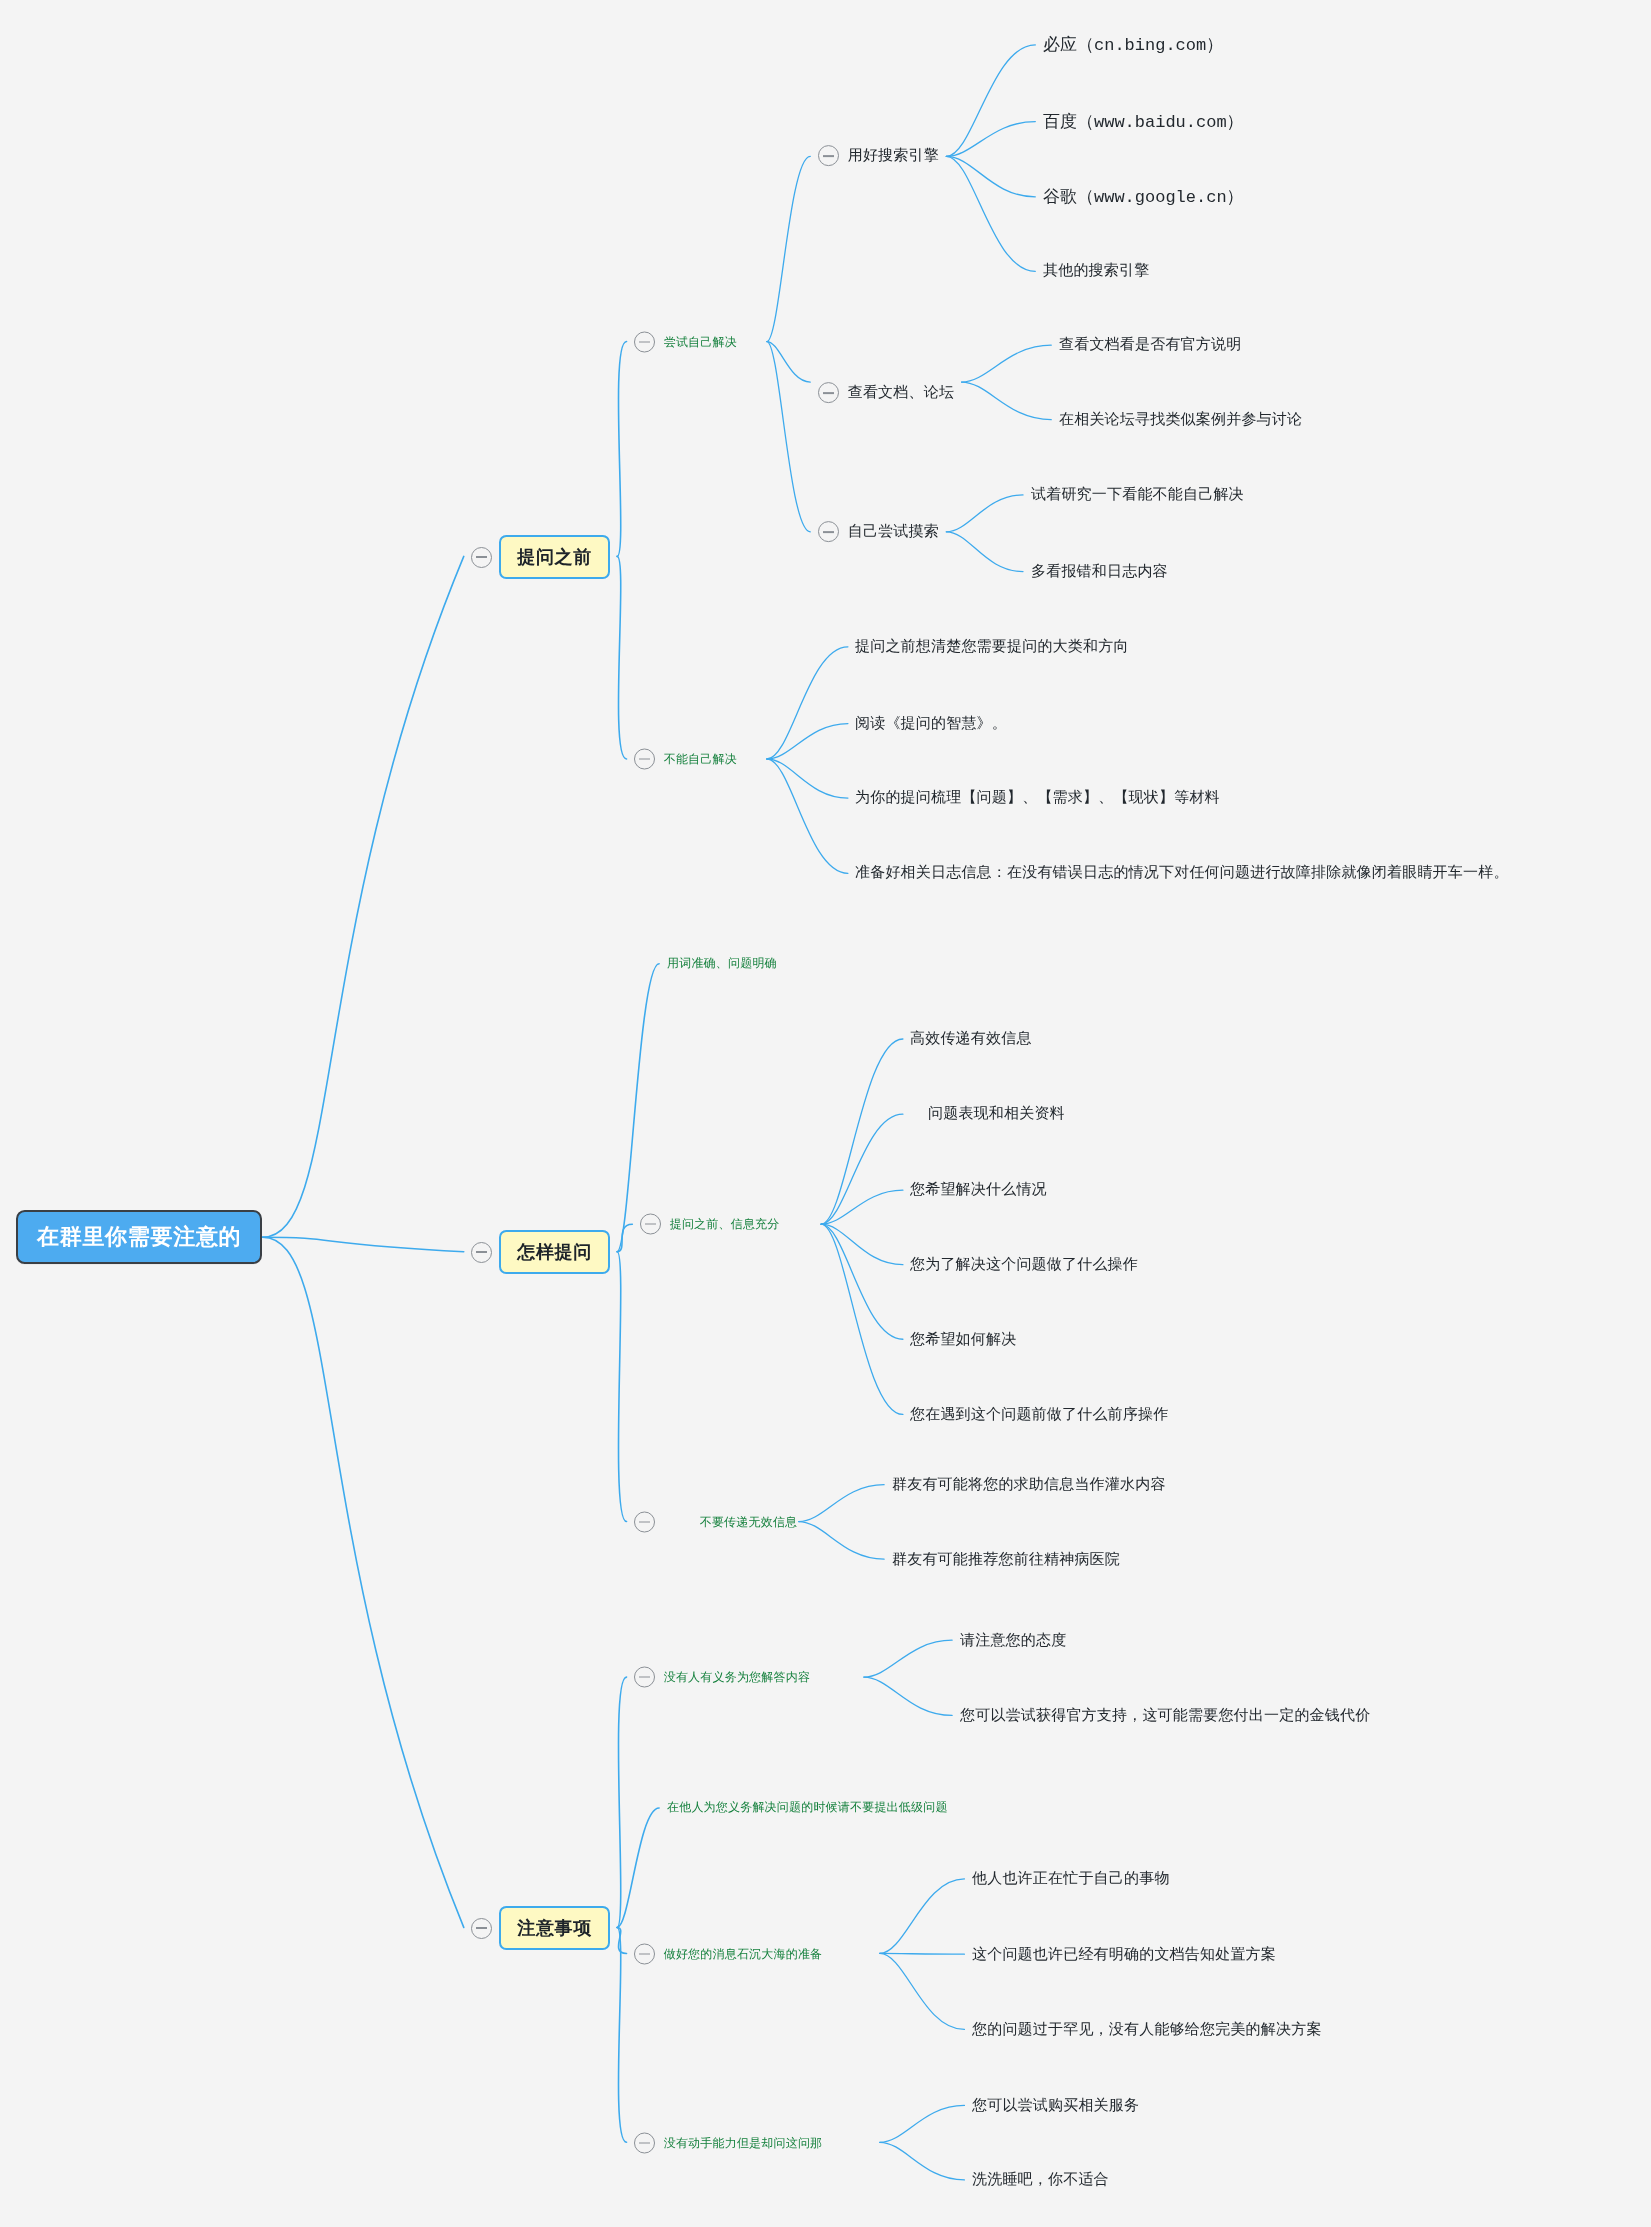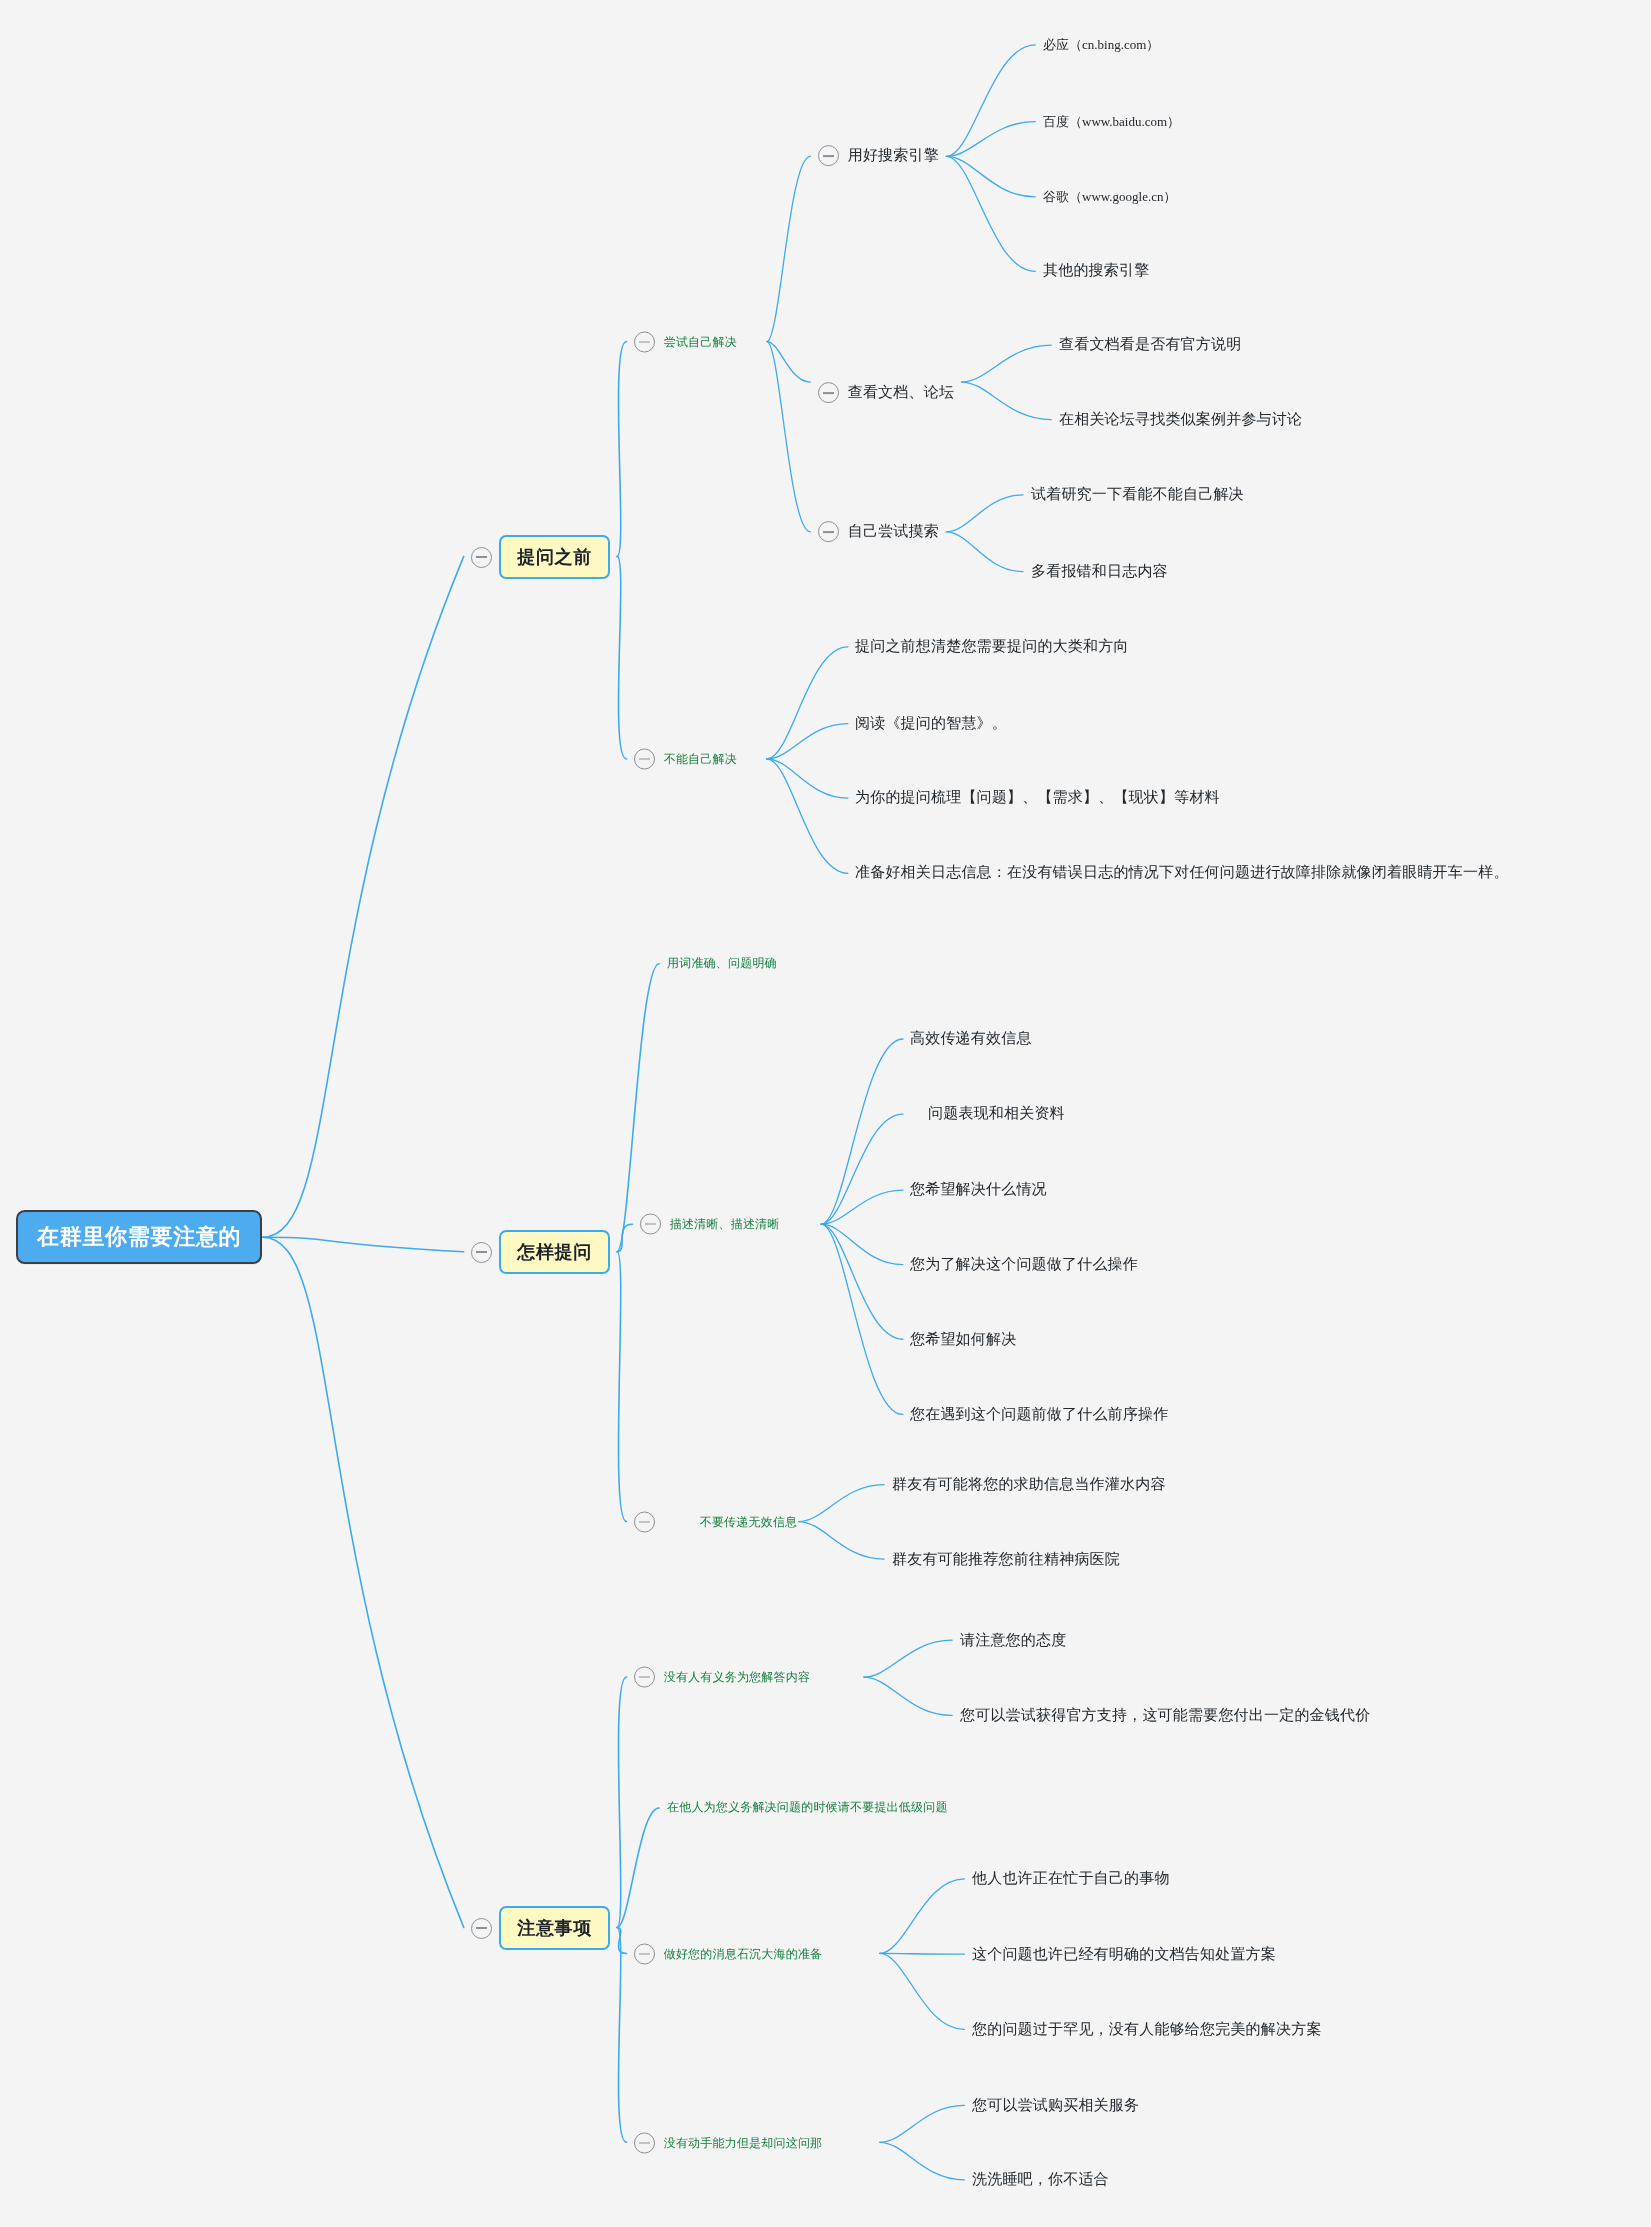--- a/index.html
+++ b/index.html
@@ -59,22 +59,22 @@
     color: #15803d;
     font-size: 12px;
     padding: 1.4px 0;
     letter-spacing: 0.2px;
   }
   .node-l3 .box {
     font-size: 15px;
     color: #22282e;
   }
   .mono .box {
-    font-family: Liberation Serif, serif;
-    font-size: 13px;
+    font-family: Liberation Mono, monospace;
+    font-size: 17px;
     letter-spacing: 0px;
   }
   
   .toggle {
     width: 19px;
     height: 19px;
     border: 1.4px solid #8b9096;
     border-radius: 50%;
     background: #f4f4f4;
     position: relative;
@@ -207,21 +207,21 @@
       </div>
       <div class="node node-l1" style="left: 471px; top: 1252px; transform: translateY(-50%);">
         <div class="toggle"></div>
         <div class="box">怎样提问</div>
       </div>
       <div class="node node-plain" style="left: 667px; top: 964px; transform: translateY(-50%);">
         <div class="box">用词准确、问题明确</div>
       </div>
       <div class="node node-plain" style="left: 640px; top: 1224px; transform: translateY(-50%);">
         <div class="toggle"></div>
-        <div class="box">描述清晰、描述清晰</div>
+        <div class="box">提问之前、信息充分</div>
       </div>
       <div class="node node-plain node-l3" style="left: 910px; top: 1039px; transform: translateY(-50%);">
         <div class="box">高效传递有效信息</div>
       </div>
       <div class="node node-plain node-l3" style="left: 916px; top: 1114px; transform: translateY(-50%); margin-left: 12px;">
         <div class="box">问题表现和相关资料</div>
       </div>
       <div class="node node-plain node-l3" style="left: 910px; top: 1190px; transform: translateY(-50%);">
         <div class="box">您希望解决什么情况</div>
       </div>

